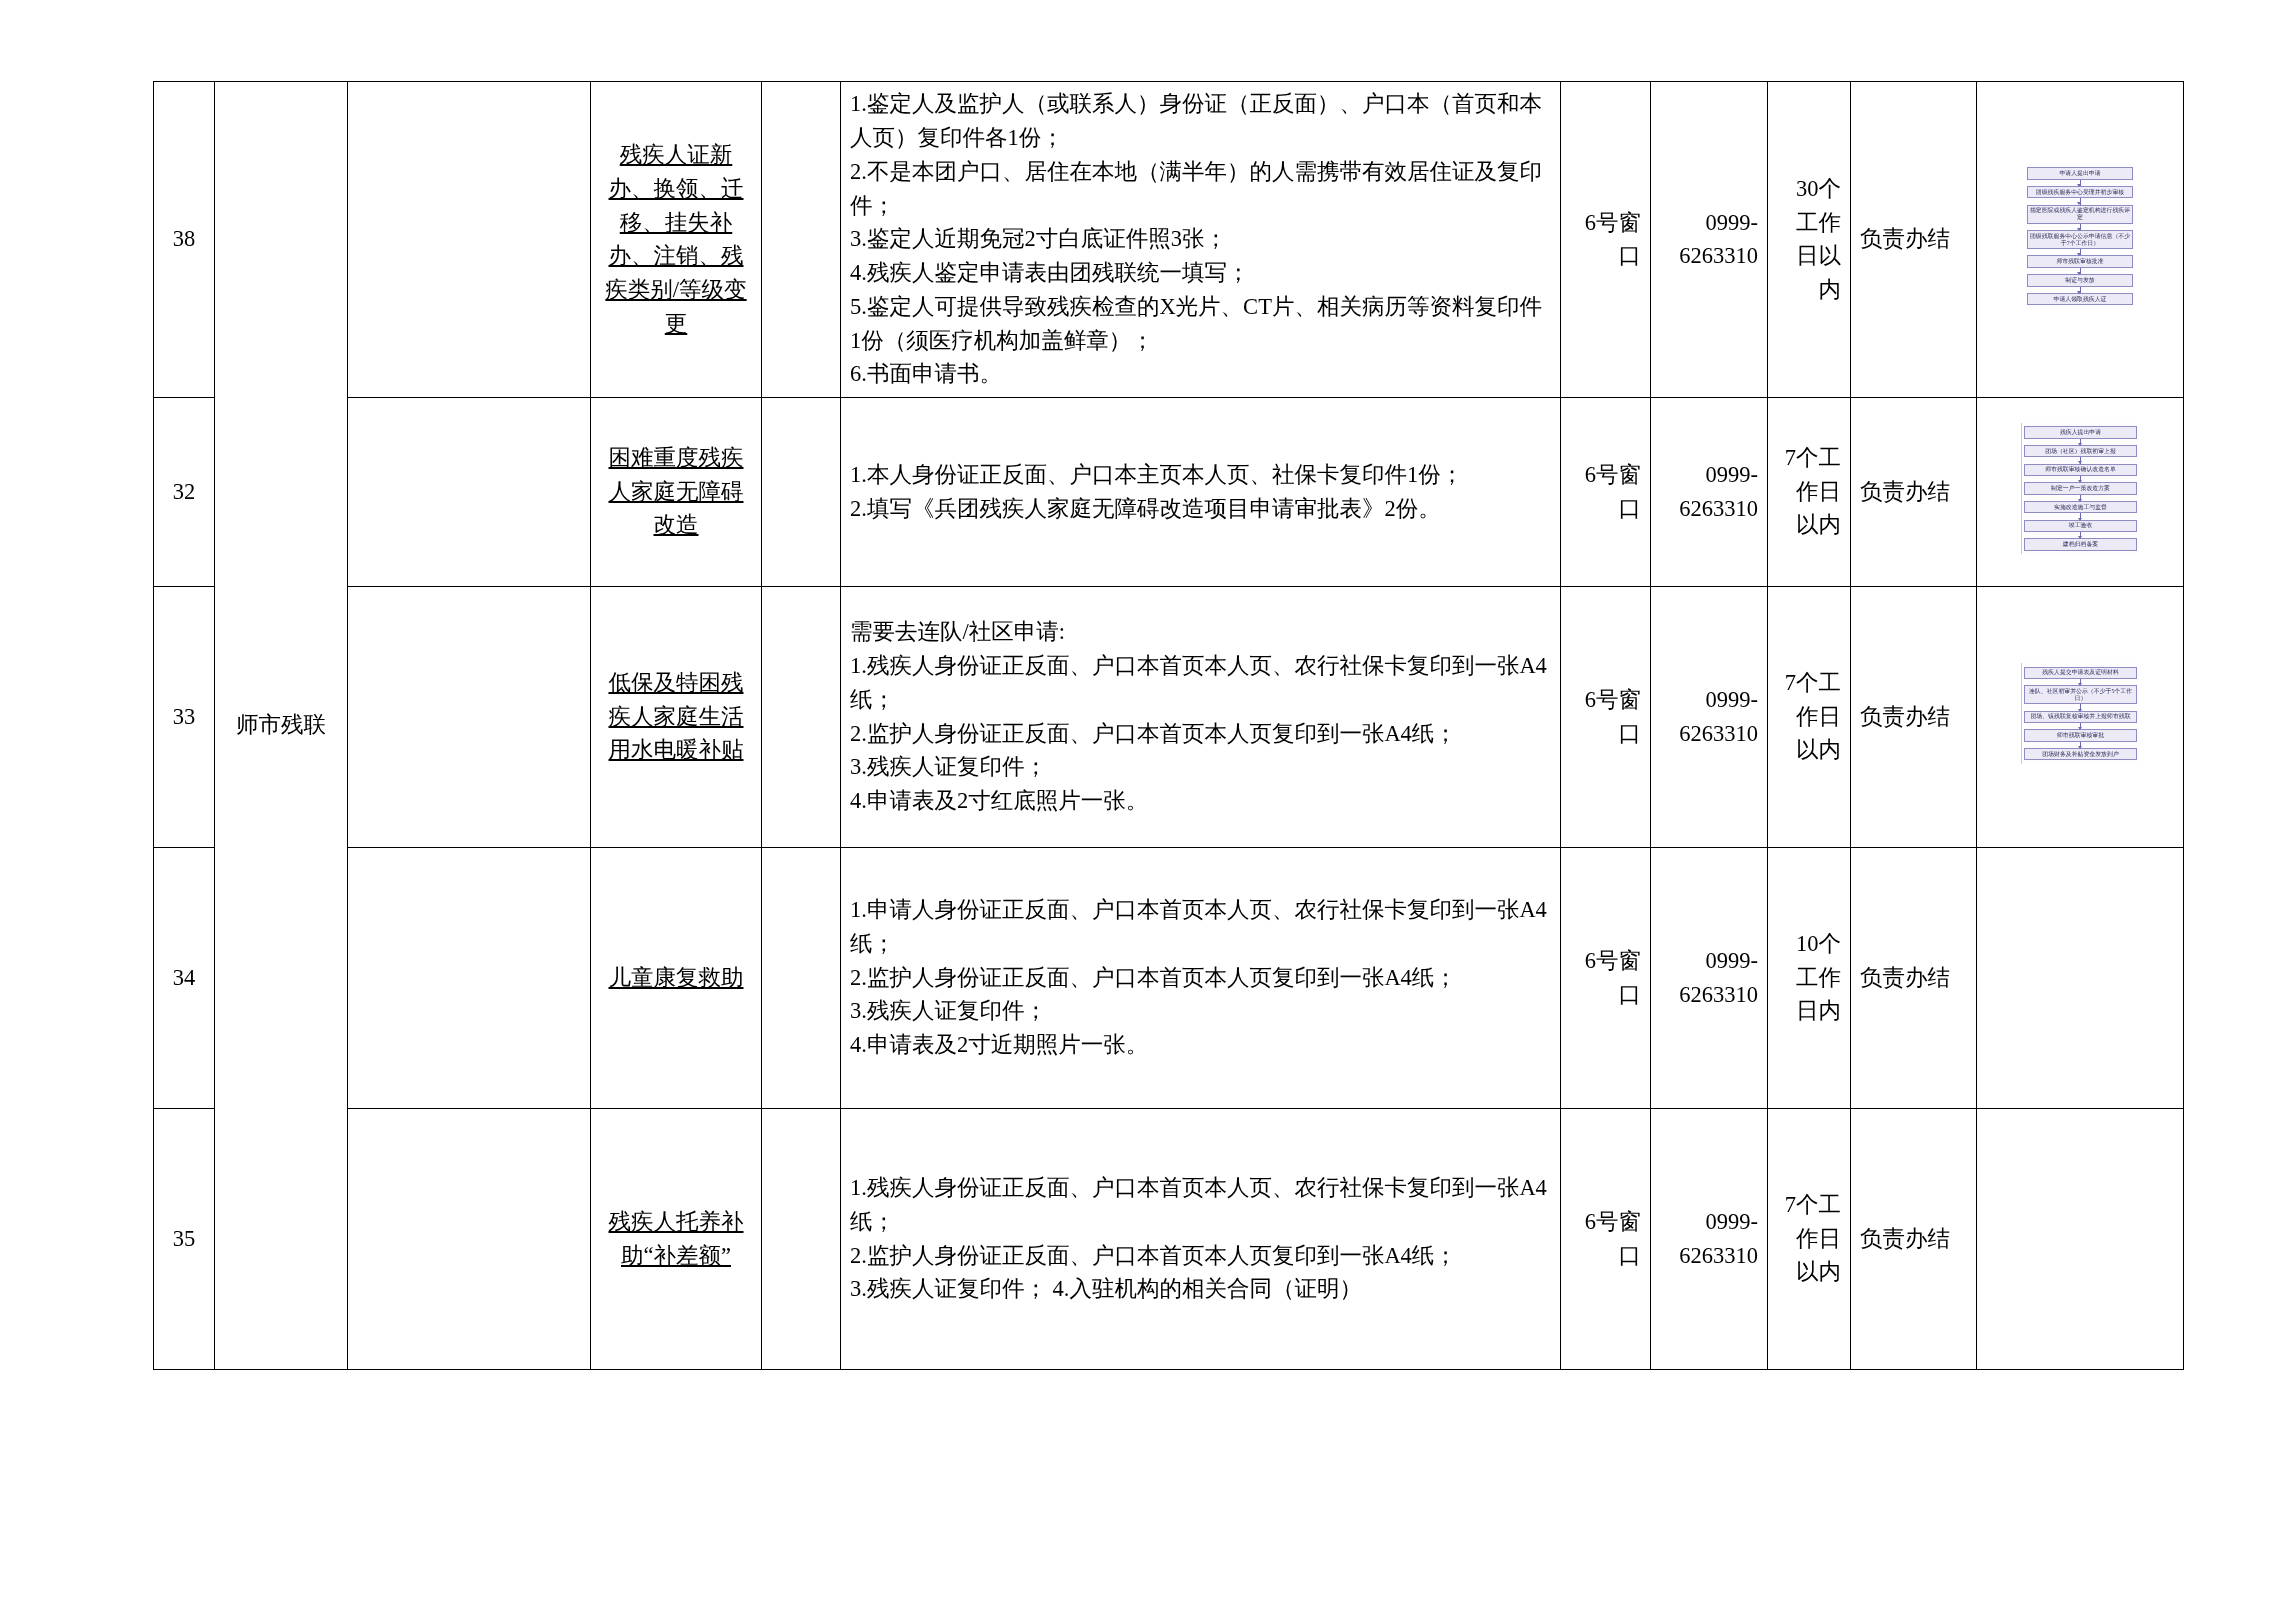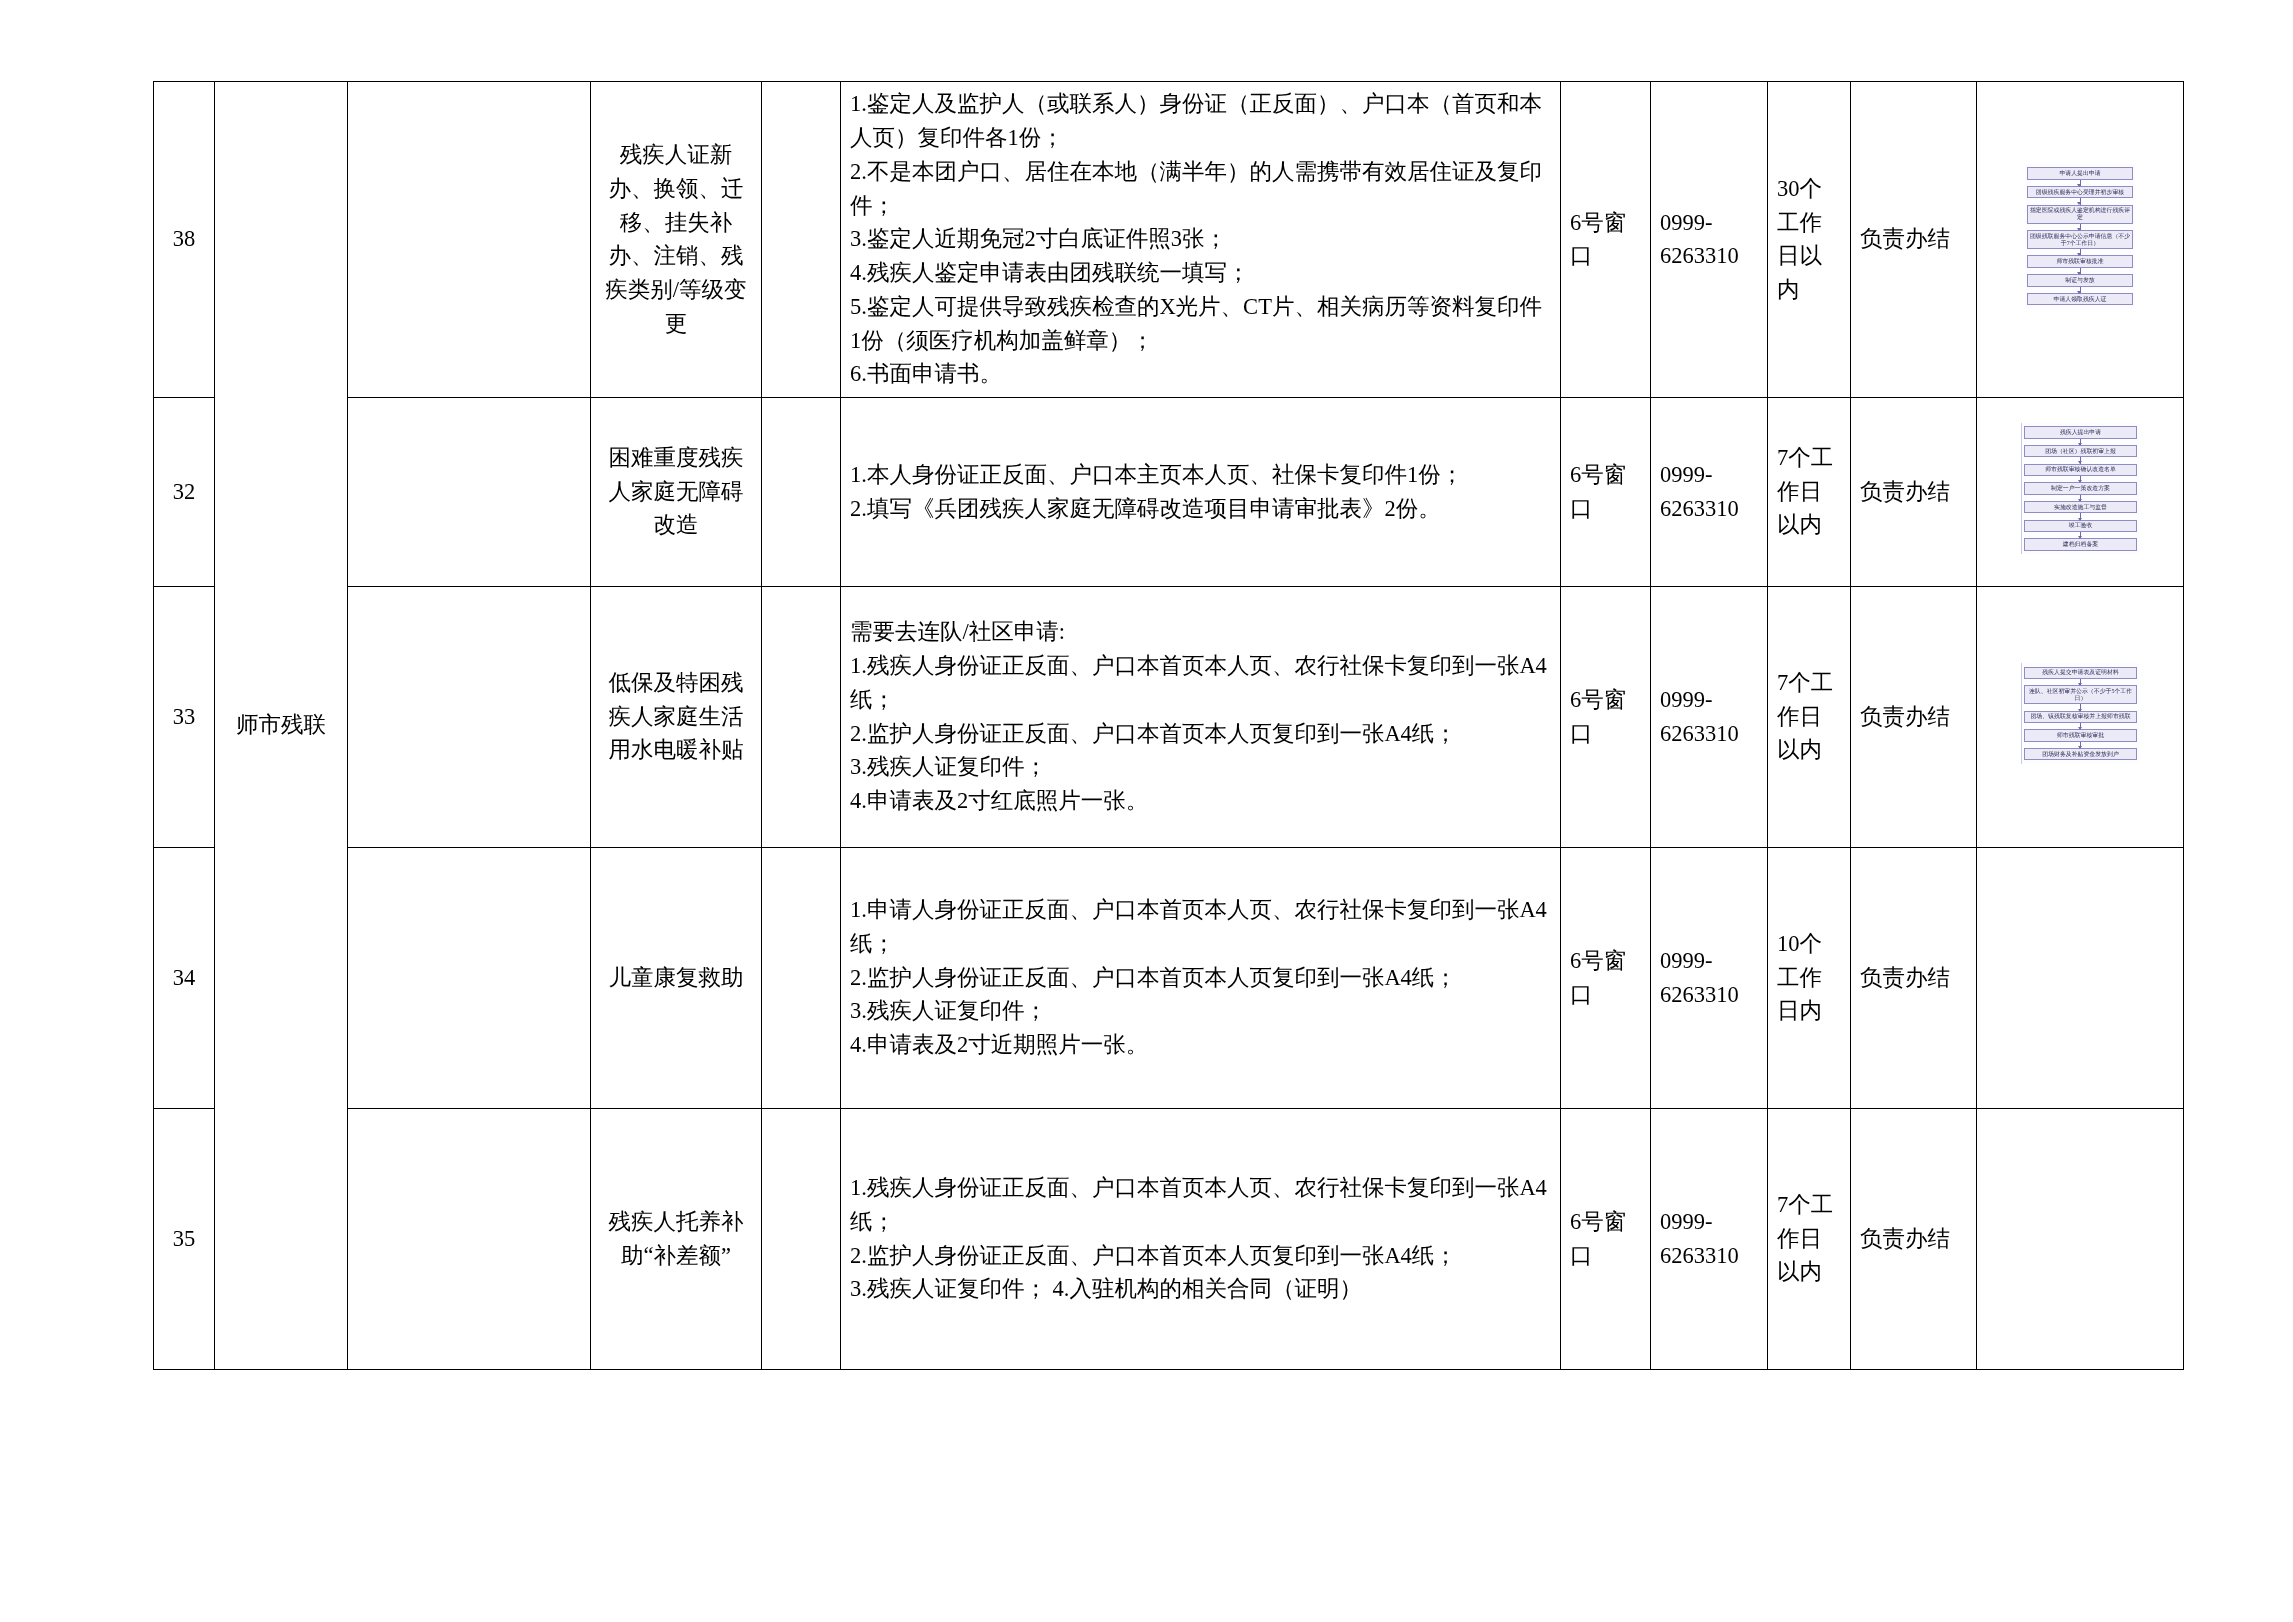--- a/index.html
+++ b/index.html
@@ -52,29 +52,30 @@
   .cell-dept {
     text-align: center;
     font-size: 23.4px;
     line-height: 1.5;
   }
   .cell-item {
     text-align: center;
     font-size: 23.4px;
     line-height: 1.6;
     padding: 5.4px 12.6px;
+    text-decoration: underline;
   }
   .cell-materials {
     text-align: left;
     font-size: 23px;
     line-height: 1.58;
     padding: 9px 10.8px;
   }
   .cell-window, .cell-phone, .cell-days {
-    text-align: left;
+    text-align: right;
     font-size: 22.5px;
     line-height: 1.45;
   }
   .cell-result {
     text-align: left;
     font-size: 22.5px;
   }
   .cell-flow {
     padding: 3.6px;
     text-align: center;

